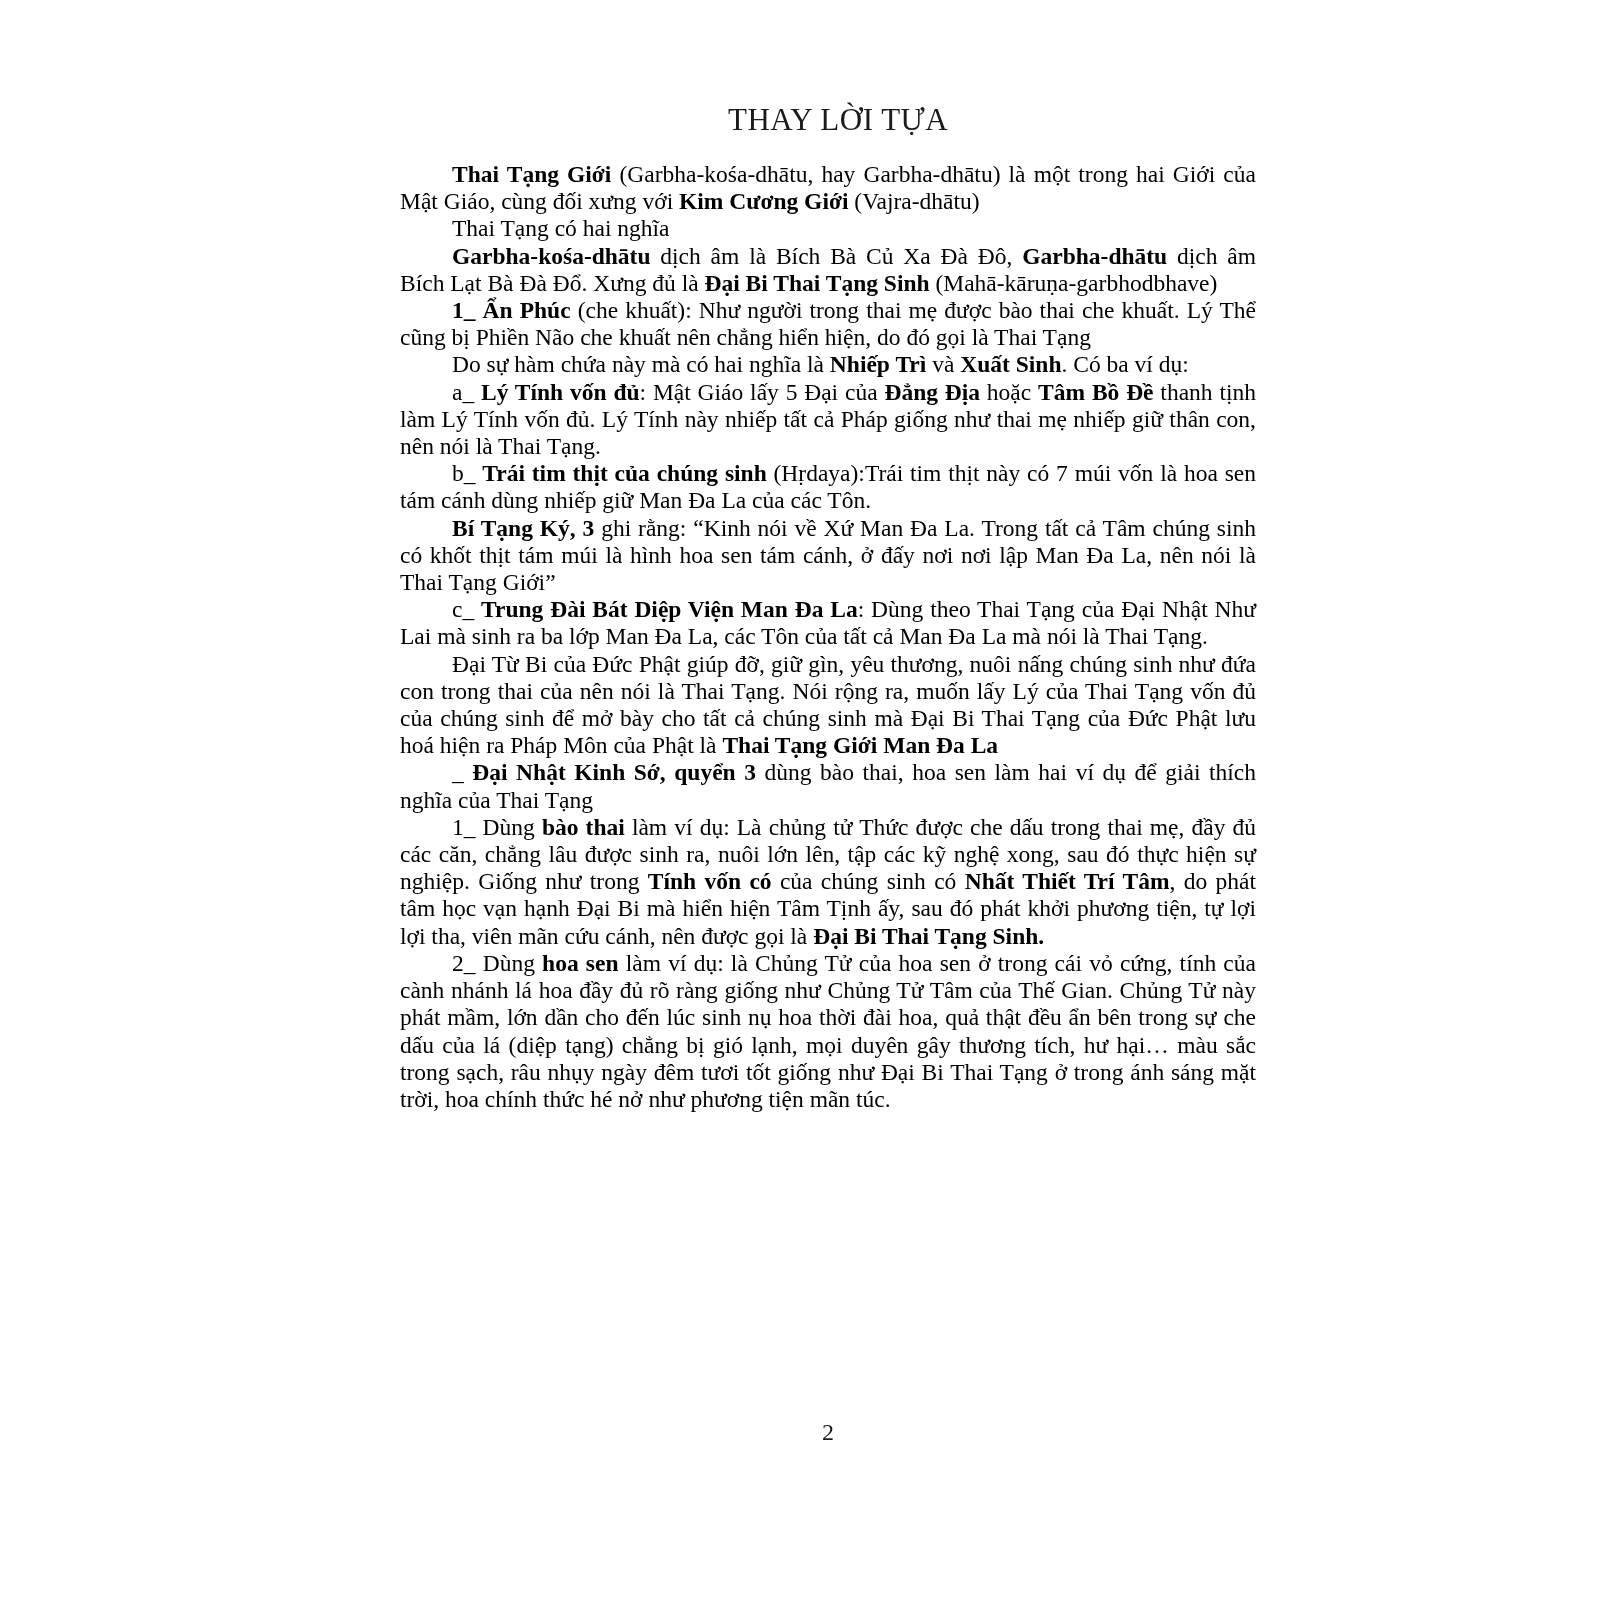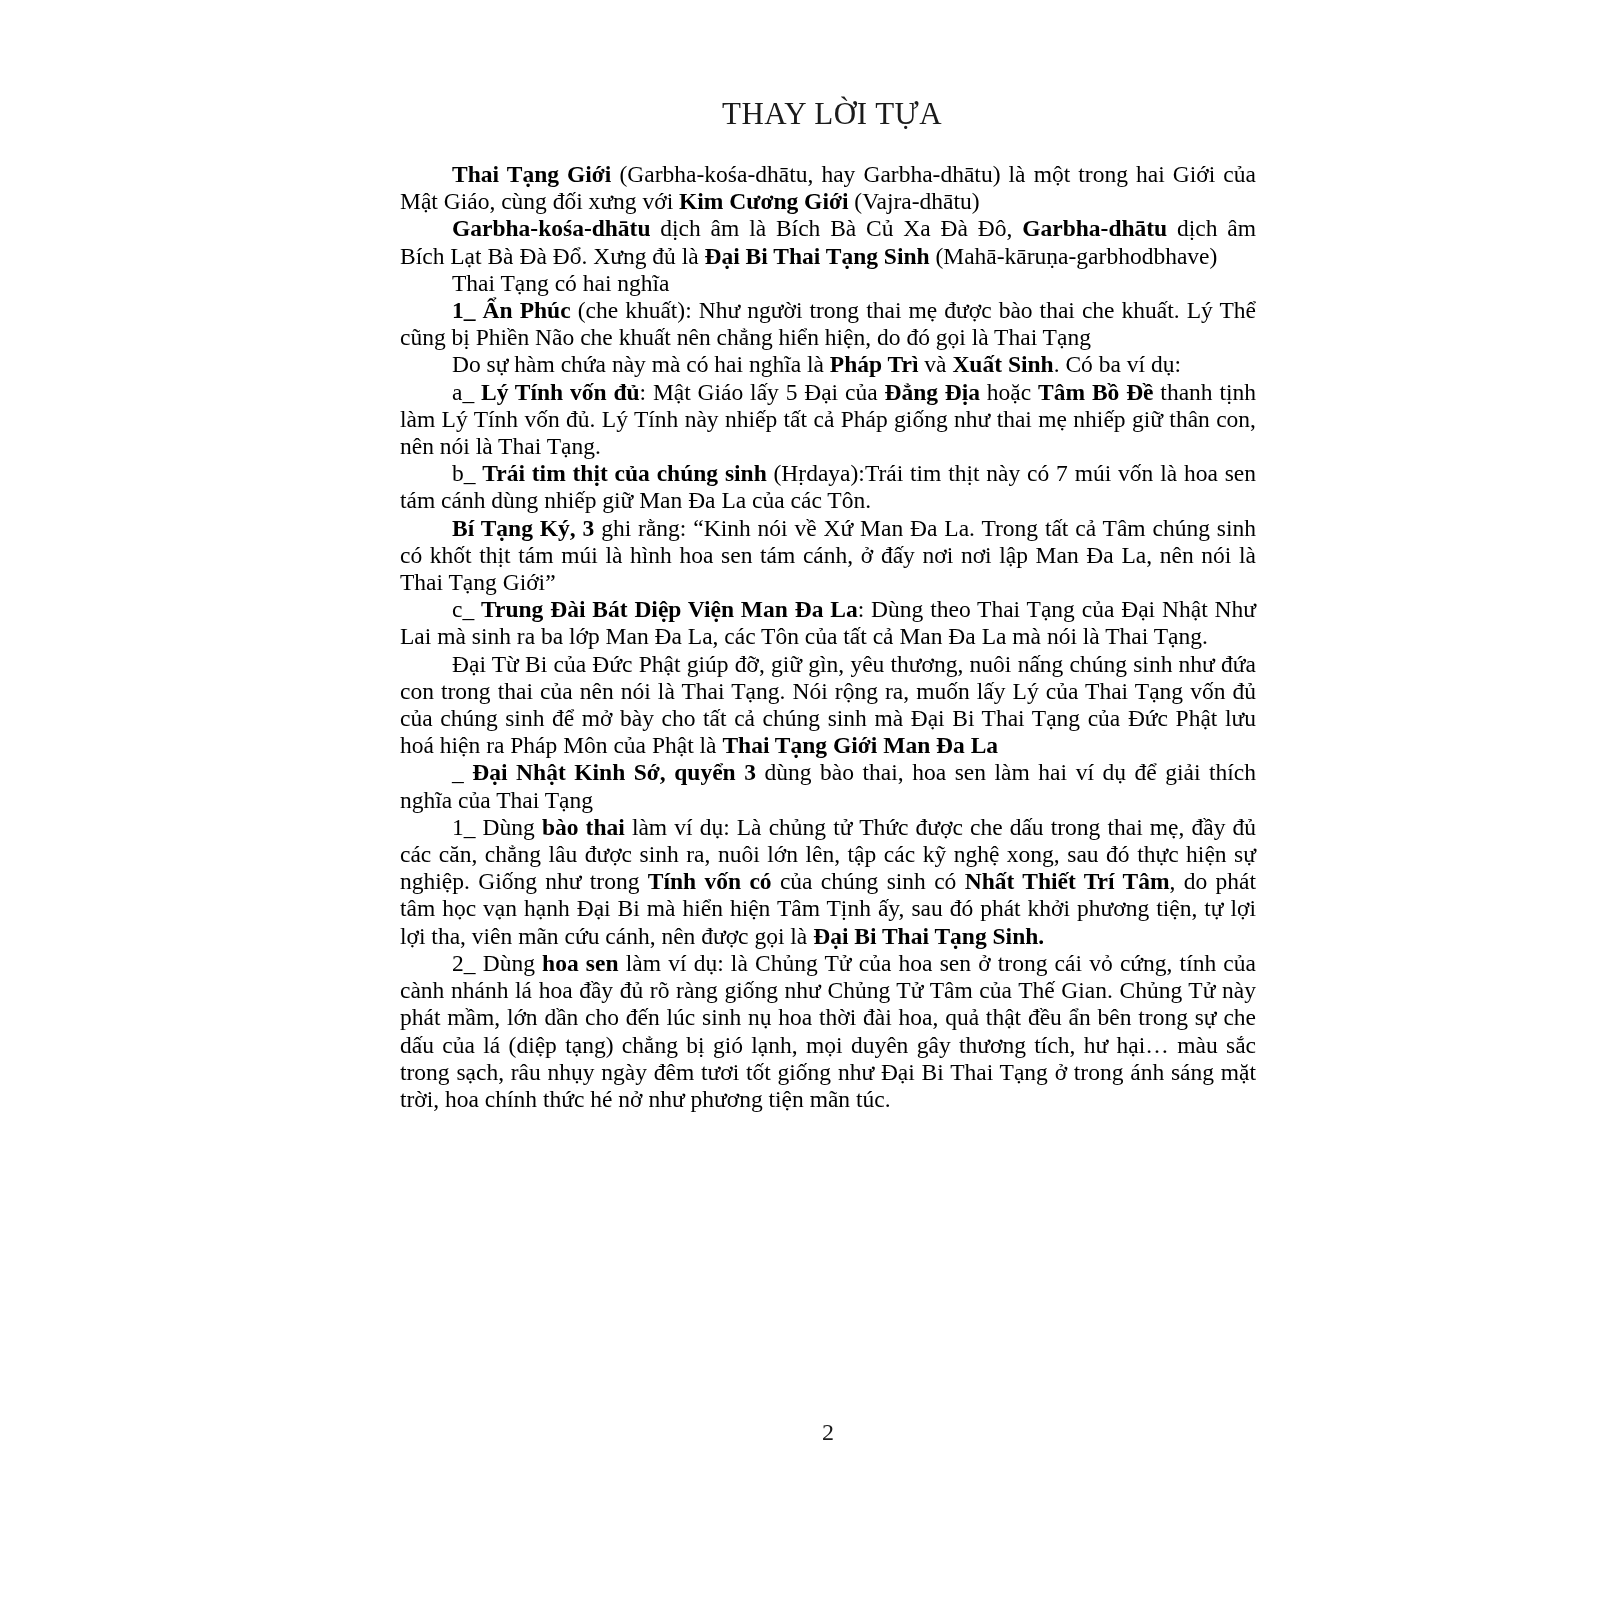--- a/index.html
+++ b/index.html
@@ -14,21 +14,21 @@
     background: #ffffff;
     color: #1b1b1b;
     font-family: "Liberation Serif", "DejaVu Serif", serif;
     overflow: hidden;
   }
   .doc-title {
     position: absolute;
     top: 92px;
     left: 400px;
     width: 856px;
-    margin: 4px;
+    margin: 10px;
     text-align: center;
     font-size: 31px;
     font-weight: normal;
     letter-spacing: 0.5px;
     color: #1b1b1b;
     white-space: nowrap;
   }
   .doc-body {
     position: absolute;
     top: 161px;
@@ -58,24 +58,24 @@
   }
 </style>
 </head>
 <body>
 
 <div class="page">
   <h1 class="doc-title">THAY LỜI TỰA</h1>
 
   <div class="doc-body">
       <p><b>Thai Tạng Giới</b><span> (Garbha-kośa-dhātu, hay Garbha-dhātu) là một trong hai Giới của Mật Giáo, cùng đối xưng với </span><b>Kim Cương Giới</b><span> (Vajra-dhātu)</span></p>
+      <p><span>Thai Tạng có hai nghĩa</span></p>
       <p><b>Garbha-kośa-dhātu</b><span> dịch âm là Bích Bà Củ Xa Đà Đô, </span><b>Garbha-dhātu</b><span> dịch âm Bích Lạt Bà Đà Đổ. Xưng đủ là </span><b>Đại Bi Thai Tạng Sinh</b><span> (Mahā-kāruṇa-garbhodbhave)</span></p>
-      <p><span>Thai Tạng có hai nghĩa</span></p>
       <p><b>1_ Ẩn Phúc</b><span> (che khuất): Như người trong thai mẹ được bào thai che khuất. Lý Thể cũng bị Phiền Não che khuất nên chẳng hiển hiện, do đó gọi là Thai Tạng</span></p>
-      <p><span>Do sự hàm chứa này mà có hai nghĩa là </span><b>Pháp Trì</b><span> và </span><b>Xuất Sinh</b><span>. Có ba ví dụ:</span></p>
+      <p><span>Do sự hàm chứa này mà có hai nghĩa là </span><b>Nhiếp Trì</b><span> và </span><b>Xuất Sinh</b><span>. Có ba ví dụ:</span></p>
       <p><span> a_ </span><b>Lý Tính vốn đủ</b><span>: Mật Giáo lấy 5 Đại của </span><b>Đẳng Địa</b><span> hoặc </span><b>Tâm Bồ Đề</b><span> thanh tịnh làm Lý Tính vốn đủ. Lý Tính này nhiếp tất cả Pháp giống như thai mẹ nhiếp giữ thân con, nên nói là Thai Tạng.</span></p>
       <p><span> b_ </span><b>Trái tim thịt của chúng sinh</b><span> (Hṛdaya):Trái tim thịt này có 7 múi vốn là hoa sen tám cánh dùng nhiếp giữ Man Đa La của các Tôn.</span></p>
       <p><b>Bí Tạng Ký, 3</b><span> ghi rằng: “Kinh nói về Xứ Man Đa La. Trong tất cả Tâm chúng sinh có khốt thịt tám múi là hình hoa sen tám cánh, ở đấy nơi nơi lập Man Đa La, nên nói là Thai Tạng Giới”</span></p>
       <p><span> c_ </span><b>Trung Đài Bát Diệp Viện Man Đa La</b><span>: Dùng theo Thai Tạng của Đại Nhật Như Lai mà sinh ra ba lớp Man Đa La, các Tôn của tất cả Man Đa La mà nói là Thai Tạng.</span></p>
       <p><span>Đại Từ Bi của Đức Phật giúp đỡ, giữ gìn, yêu thương, nuôi nấng chúng sinh như đứa con trong thai của nên nói là Thai Tạng. Nói rộng ra, muốn lấy Lý của Thai Tạng vốn đủ của chúng sinh để mở bày cho tất cả chúng sinh mà Đại Bi Thai Tạng của Đức Phật lưu hoá hiện ra Pháp Môn của Phật là </span><b>Thai Tạng Giới Man Đa La</b></p>
       <p><span>_ </span><b>Đại Nhật Kinh Sớ, quyển 3</b><span> dùng bào thai, hoa sen làm hai ví dụ để giải thích nghĩa của Thai Tạng</span></p>
       <p><span>1_ Dùng </span><b>bào thai</b><span> làm ví dụ: Là chủng tử Thức được che dấu trong thai mẹ, đầy đủ các căn, chẳng lâu được sinh ra, nuôi lớn lên, tập các kỹ nghệ xong, sau đó thực hiện sự nghiệp. Giống như trong </span><b>Tính vốn có</b><span> của chúng sinh có </span><b>Nhất Thiết Trí Tâm</b><span>, do phát tâm học vạn hạnh Đại Bi mà hiển hiện Tâm Tịnh ấy, sau đó phát khởi phương tiện, tự lợi lợi tha, viên mãn cứu cánh, nên được gọi là </span><b>Đại Bi Thai Tạng Sinh.</b></p>
       <p><span>2_ Dùng </span><b>hoa sen</b><span> làm ví dụ: là Chủng Tử của hoa sen ở trong cái vỏ cứng, tính của cành nhánh lá hoa đầy đủ rõ ràng giống như Chủng Tử Tâm của Thế Gian. Chủng Tử này phát mầm, lớn dần cho đến lúc sinh nụ hoa thời đài hoa, quả thật đều ẩn bên trong sự che dấu của lá (diệp tạng) chẳng bị gió lạnh, mọi duyên gây thương tích, hư hại… màu sắc trong sạch, râu nhụy ngày đêm tươi tốt giống như Đại Bi Thai Tạng ở trong ánh sáng mặt trời, hoa chính thức hé nở như phương tiện mãn túc.</span></p>
     </div>
 

